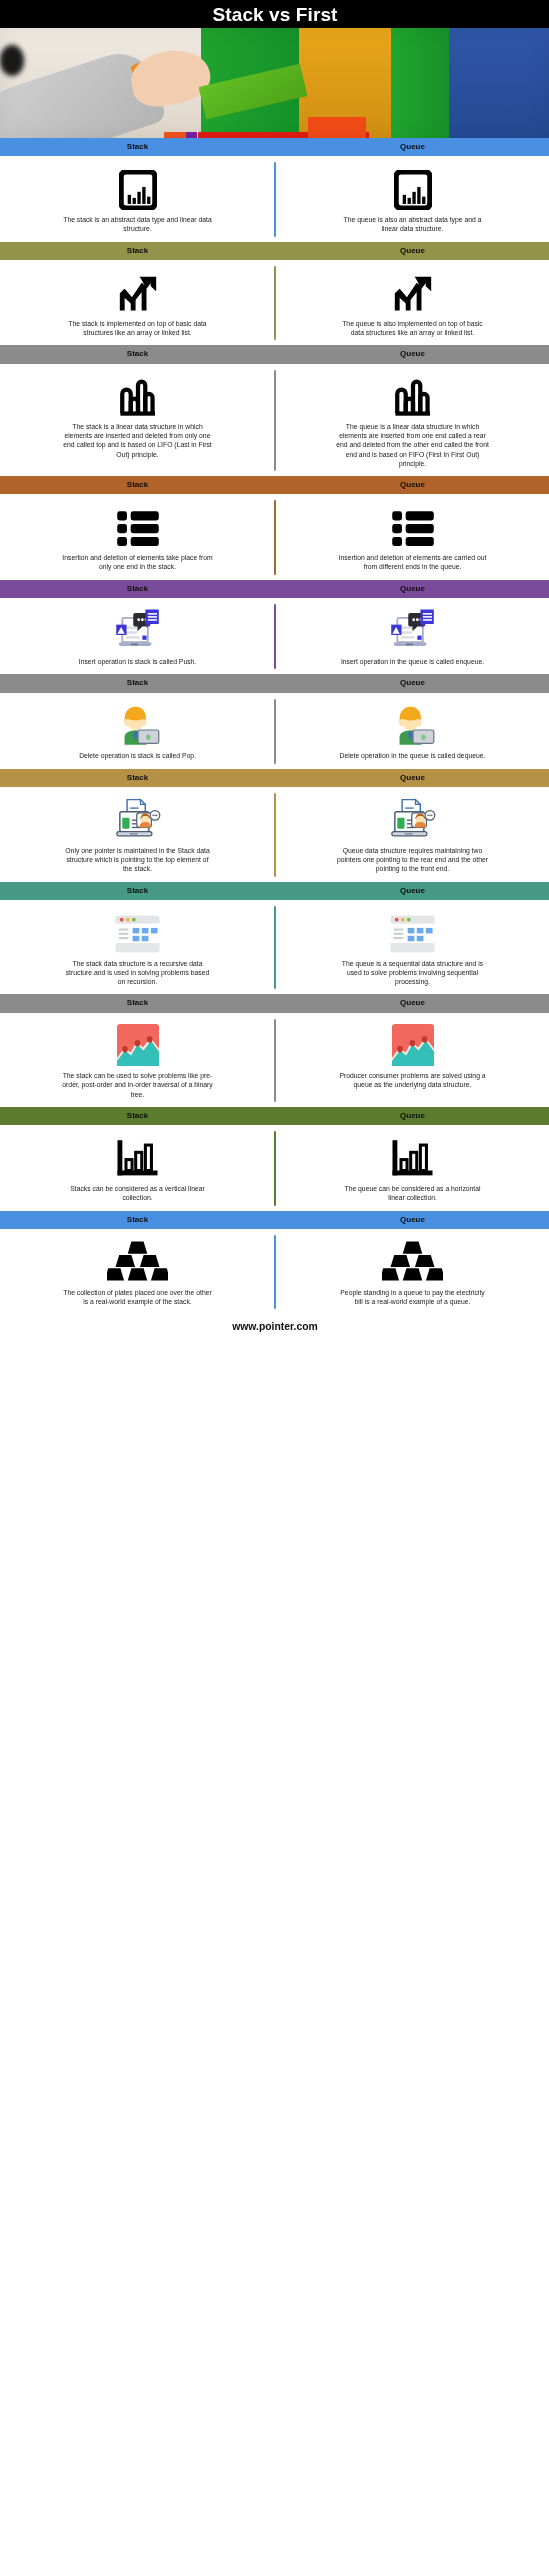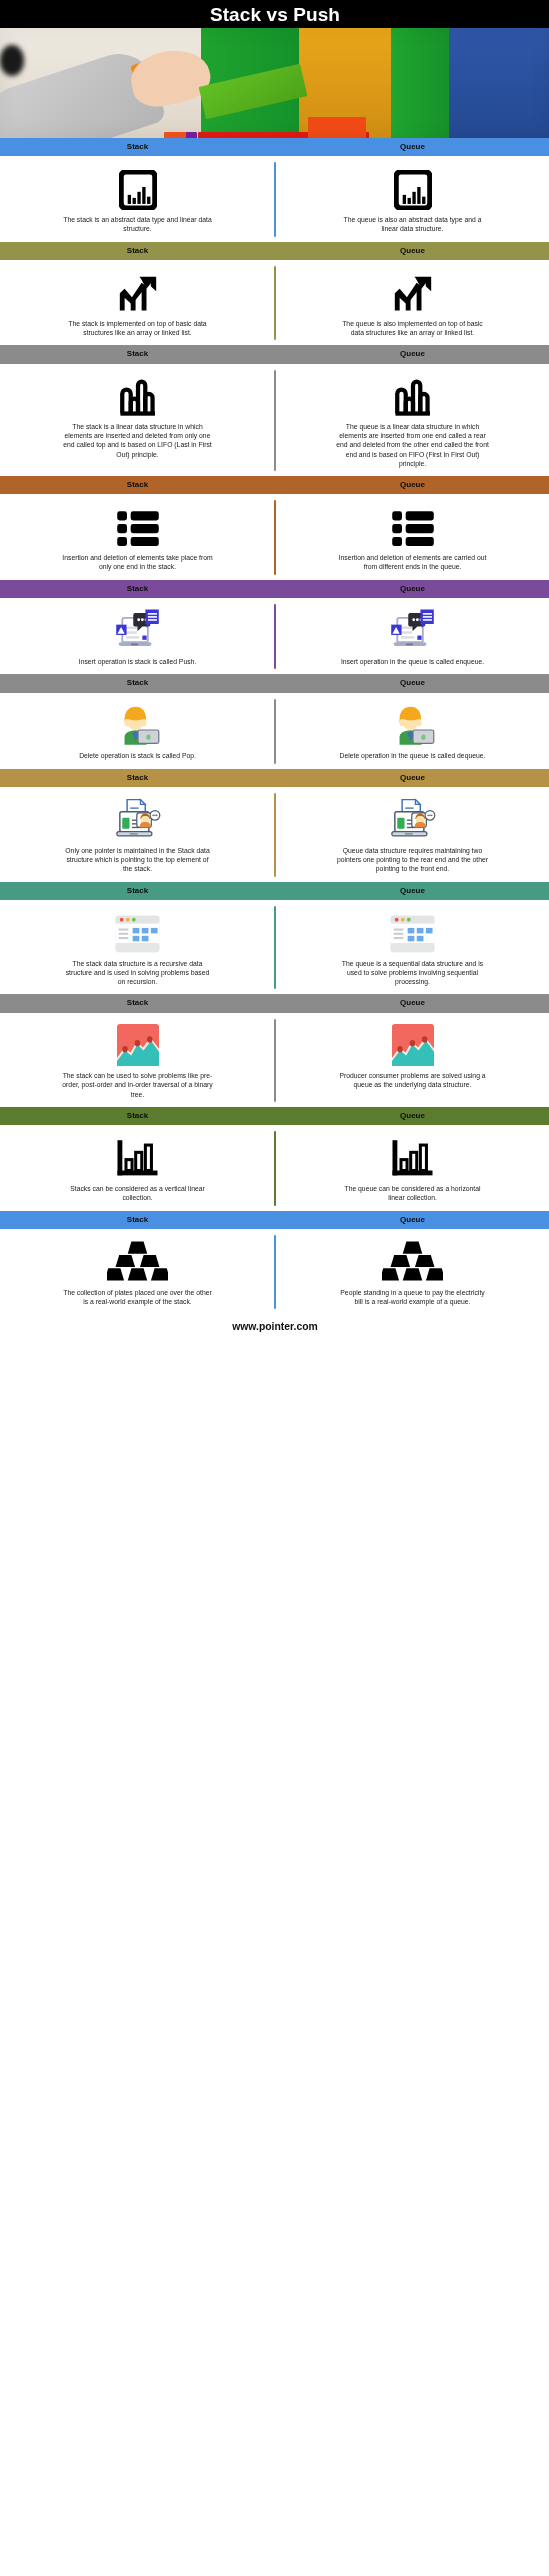--- a/index.html
+++ b/index.html
@@ -82,21 +82,21 @@
   
   .footer { width:550px; height:24.4px; display:flex; align-items:center; justify-content:center; background:#fff; }
   .footer span { font-size:10.4px; font-weight:700; color:#111; }
 </style>
 </head>
 <body>
 
 <div class="page">
 
   <div class="title-bar">
-    <h1>Stack vs Push</h1>
+    <h1>Stack vs First</h1>
   </div>
 
   <div class="hero">
     <div class="bg-wall"></div>
     <div class="green-panel"></div>
     <div class="orange-panel"></div>
     <div class="green-panel2"></div>
     <div class="blue-panel"></div>
     <div class="dark-left"></div>
 

